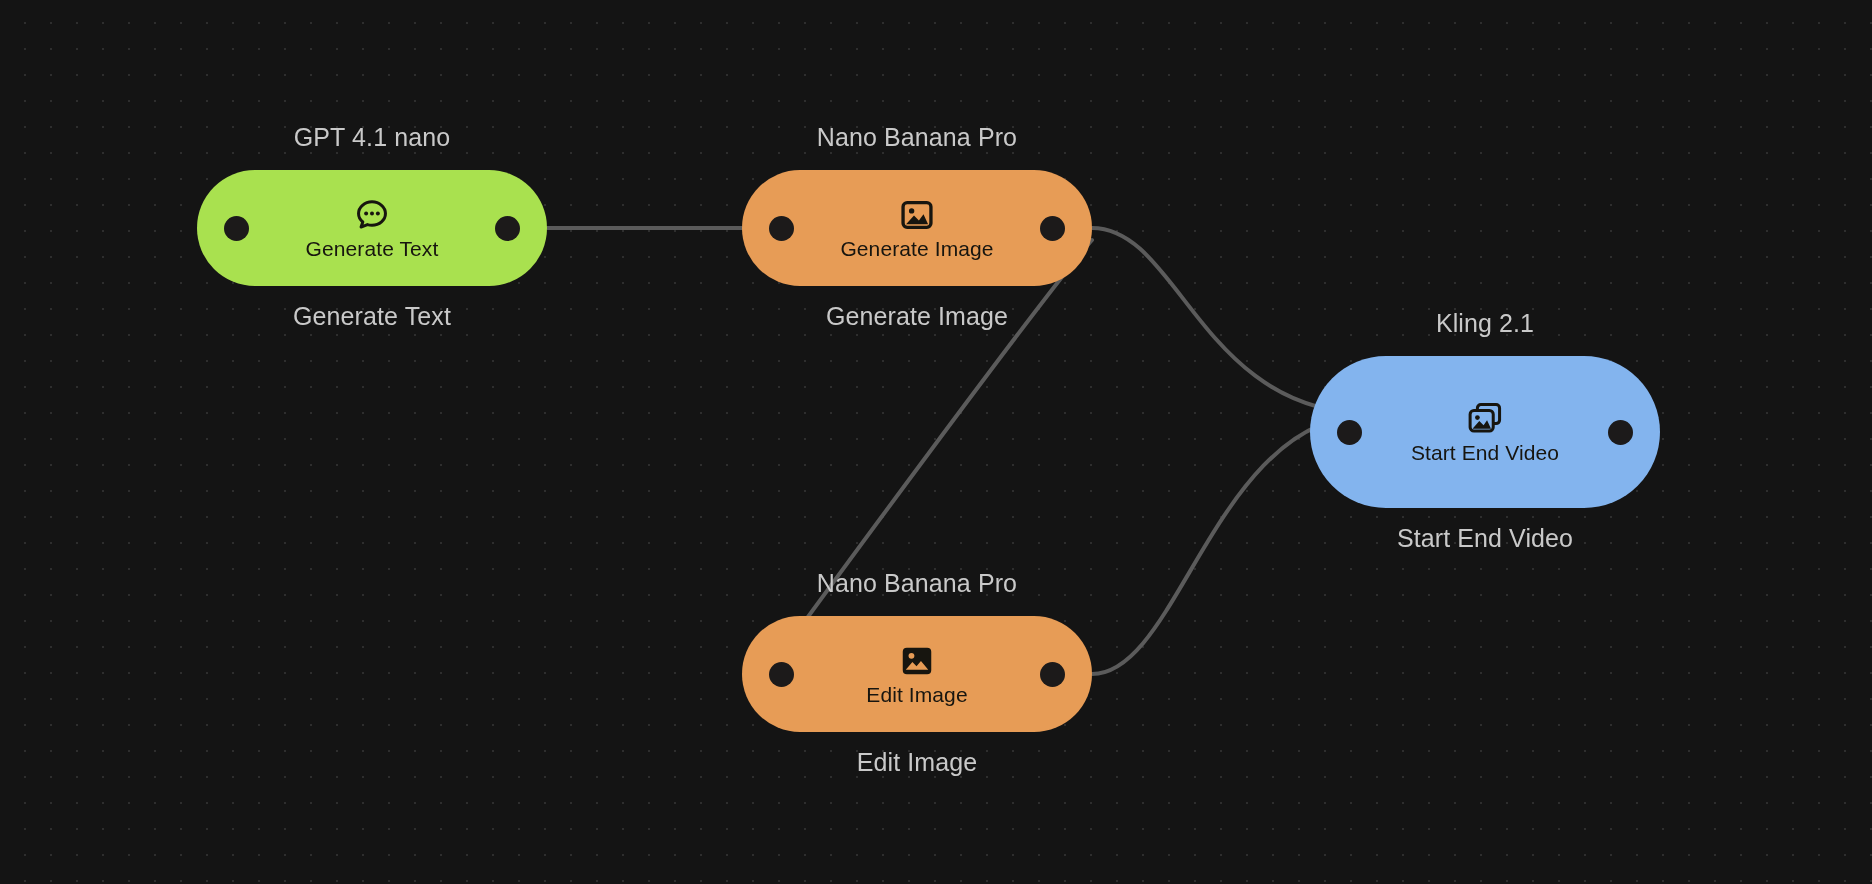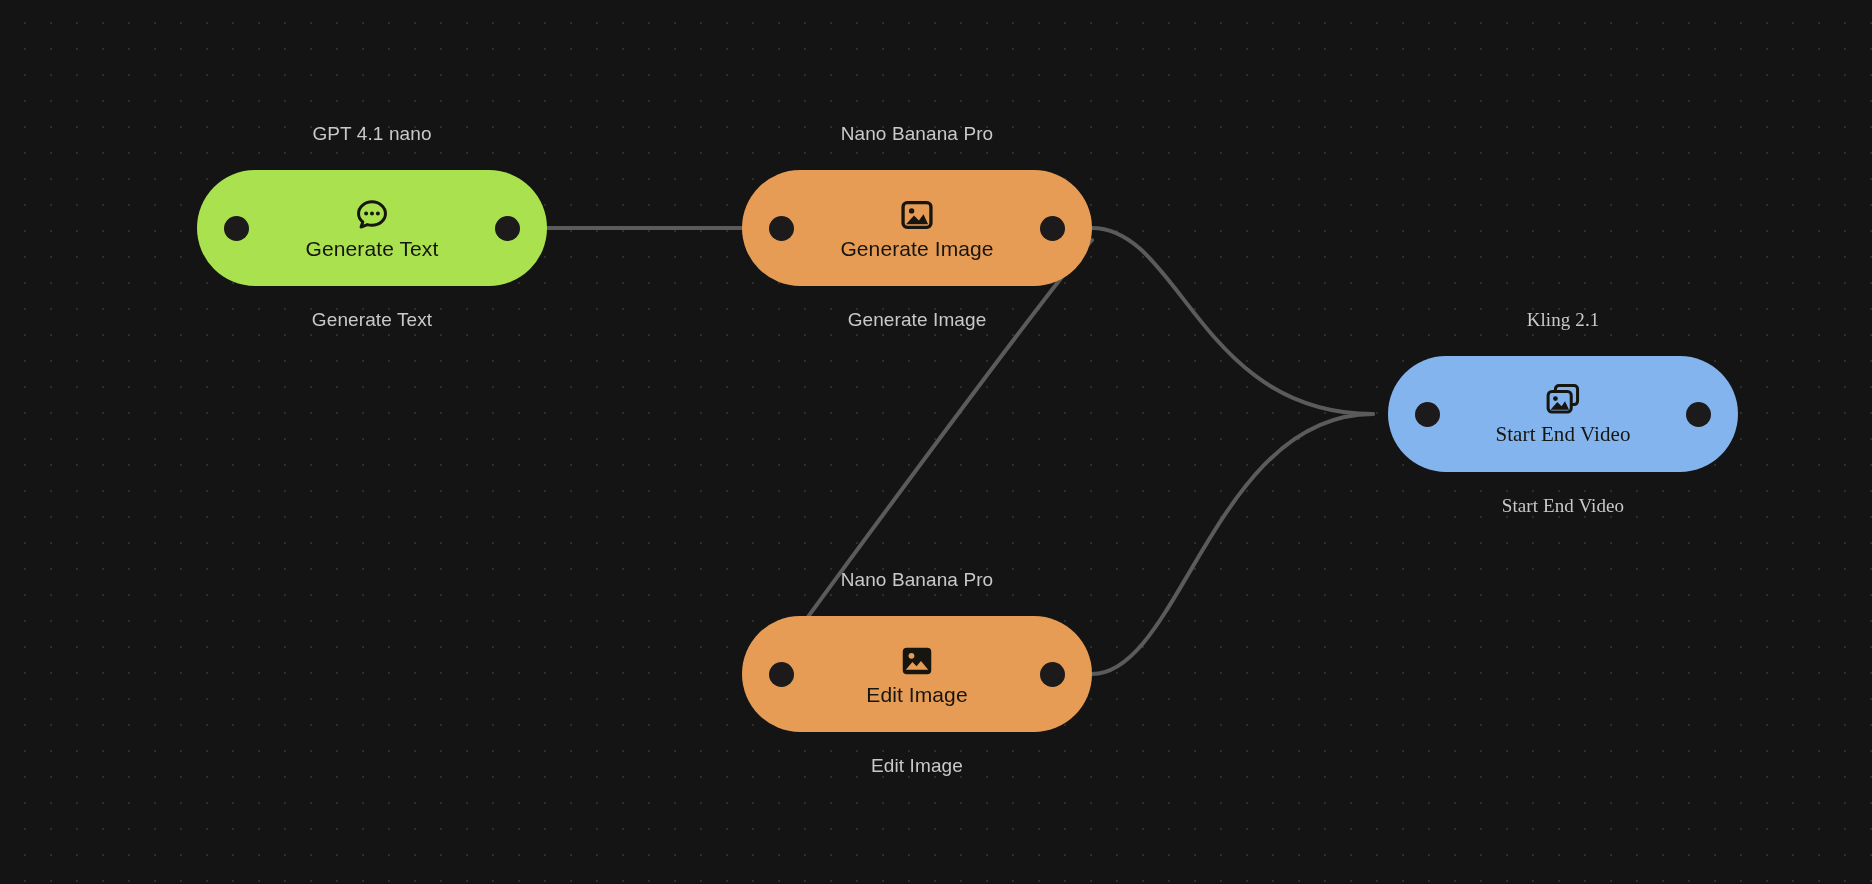--- a/index.html
+++ b/index.html
@@ -24,21 +24,21 @@
   }
   .edge { fill:none; stroke:#5b5b5b; stroke-width:4; stroke-linecap:round; }
 
   .node-group { position:absolute; }
 
   .node-title {
     position:absolute;
     left:0; width:100%;
     text-align:center;
     color:#c9c9c9;
-    font-size:19px;
+    font-size:25px;
     letter-spacing:0.1px;
     white-space:nowrap;
   }
   .node-title.top { top:-47px; }
   .node-title.bottom { bottom:-45px; }
 
   .node-body {
     position:relative;
     width:100%; height:100%;
     border-radius:999px;
@@ -69,21 +69,21 @@
     font-size:21px;
     color:#17150f;
     white-space:nowrap;
     letter-spacing:0.1px;
   }
 
   
   #node-generate-text  { left:197px; top:170px;  width:350px; height:116px; }
   #node-generate-image { left:742px; top:170px;  width:350px; height:116px; }
   #node-edit-image     { left:742px; top:616px;  width:350px; height:116px; }
-  #node-start-end-video{ left:1388px;top:356px;  width:350px; height:116px;font-family:Liberation Serif, serif; }
+  #node-start-end-video{ left:1310px;top:356px;  width:350px; height:152px; }
 </style>
 </head>
 <body>
 
 <div id="canvas">
 
   <svg id="edges" viewBox="0 0 1872 884">
     <path class="edge" d="M 547 228 L 742 228"></path>
     <path class="edge" d="M 1092 228 C 1180 228, 1200 414, 1373 414"></path>
     <path class="edge" d="M 1092 240 C 1040 300, 820 600, 762 680"></path>

